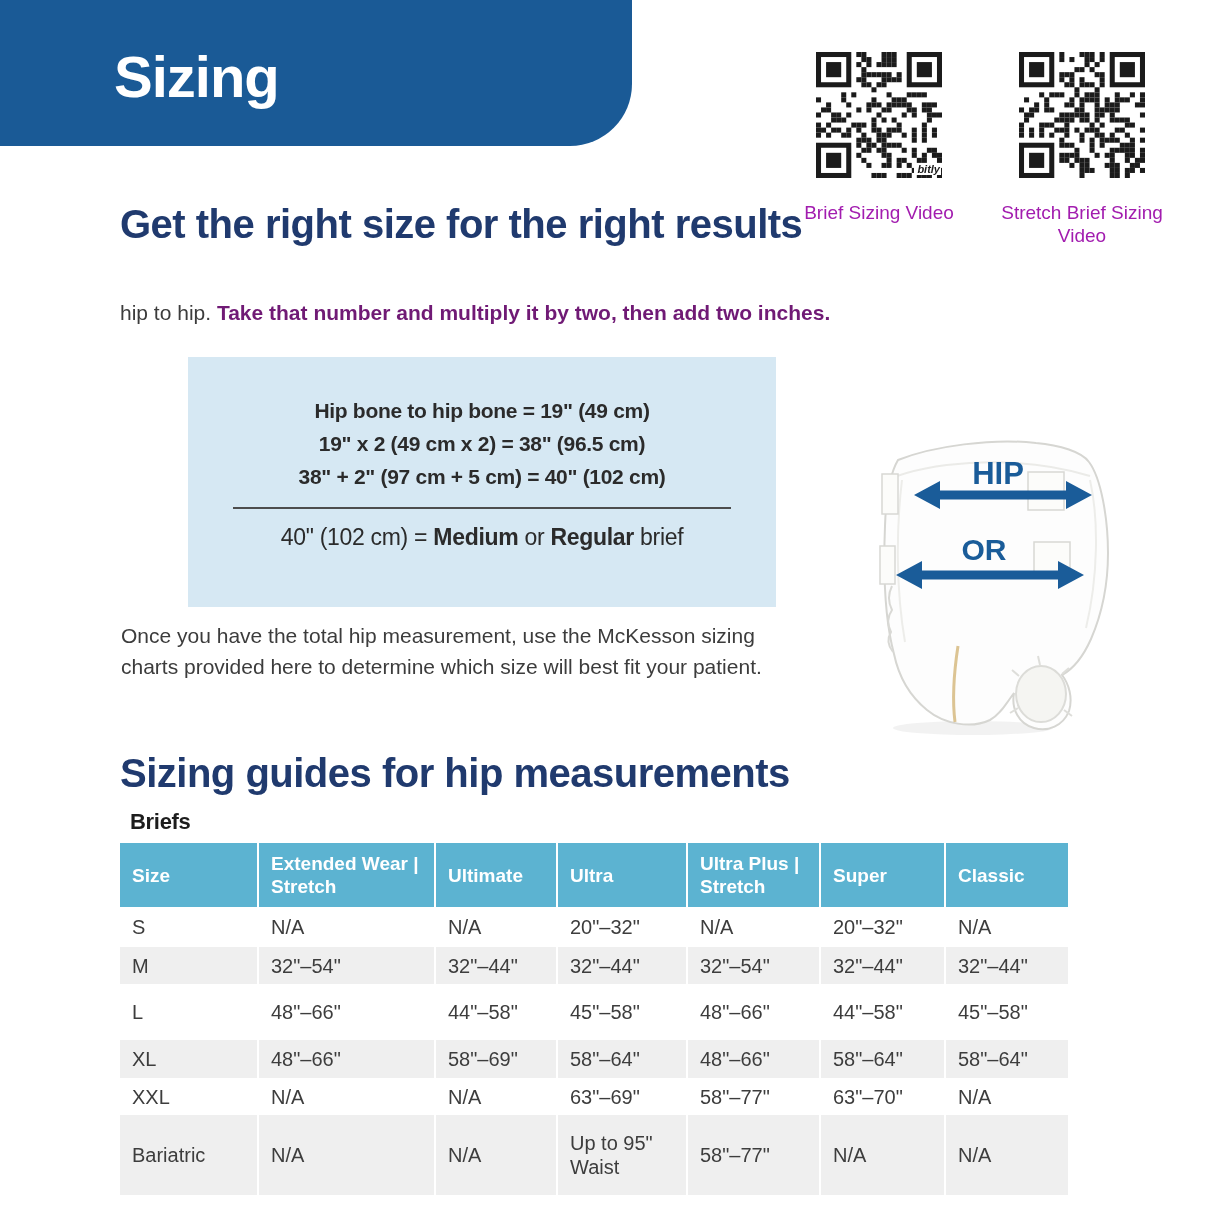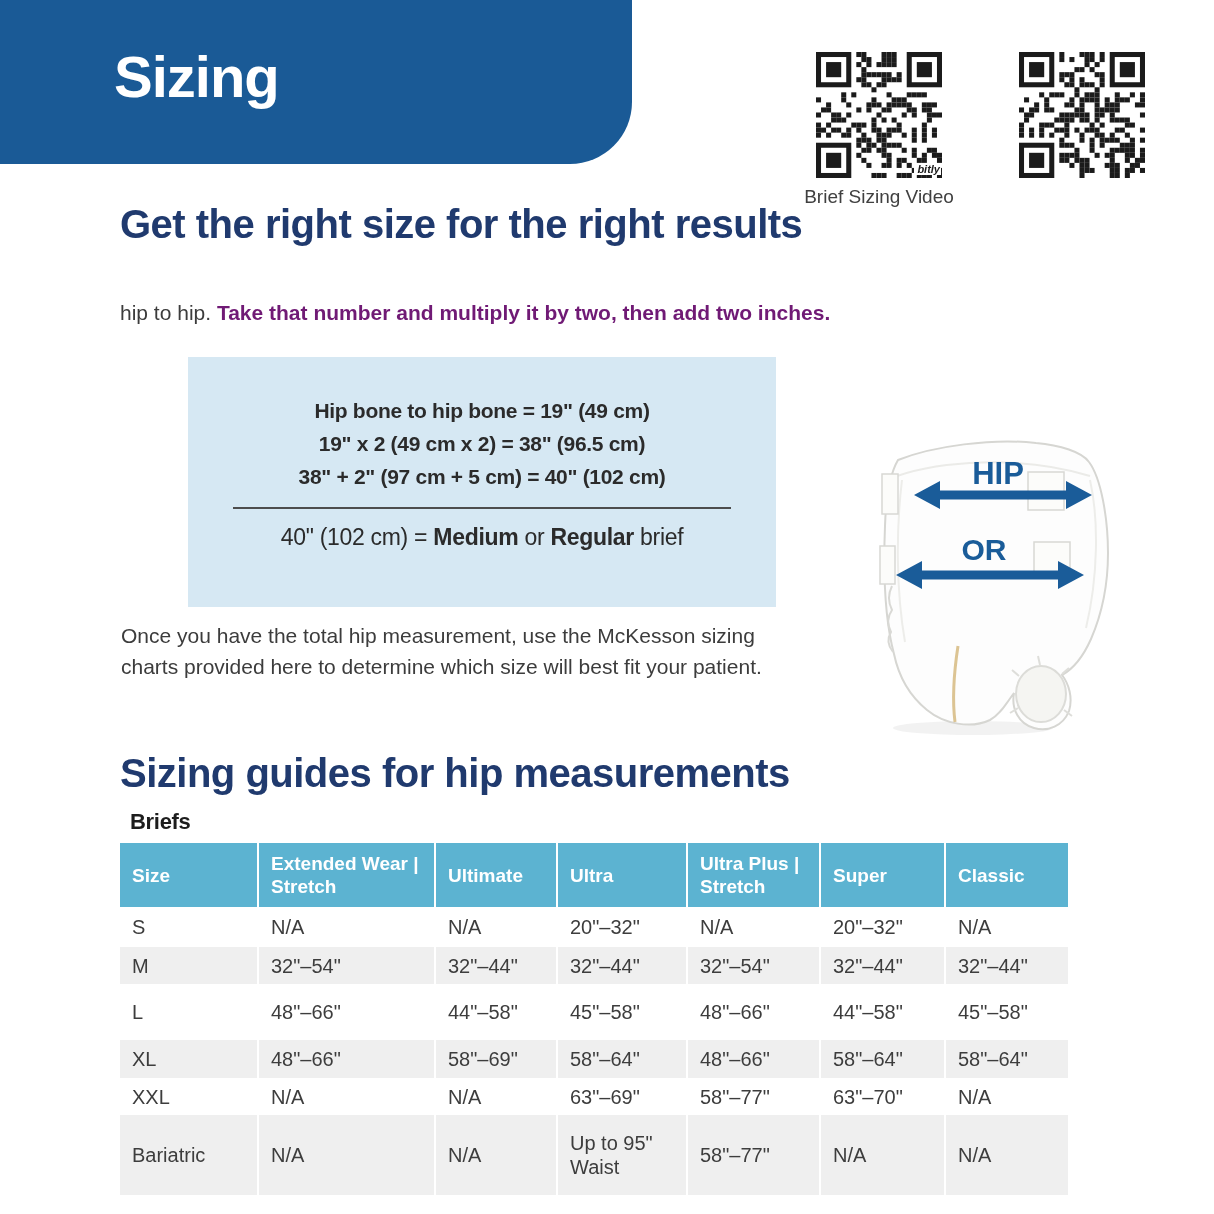--- a/index.html
+++ b/index.html
@@ -3,38 +3,38 @@
 <meta charset="utf-8">
 <style>
   html,body{margin:0;padding:0;}
   body{
     width:1214px;height:1214px;position:relative;overflow:hidden;
     background:#ffffff;color:#3d3d3d;
     font-family:"Liberation Sans",sans-serif;
   }
   
   .banner{
-    position:absolute;left:0;top:0;width:632px;height:164px;
+    position:absolute;left:0;top:0;width:632px;height:146px;
     background:#1a5a96;border-bottom-right-radius:62px;
   }
   .banner h1{
     margin:0;padding:48px 0 0 114px;
     font-size:58px;line-height:1;font-weight:bold;color:#ffffff;letter-spacing:-1px;
   }
   
   .qr-fig{position:absolute;top:52px;width:180px;margin:0;display:flex;flex-direction:column;align-items:center;}
   #qr-fig-1{left:789px;}
   #qr-fig-2{left:992px;}
   .qr-box{position:relative;width:126px;height:126px;background:#fff;}
   .qr-box svg{width:126px;height:126px;display:block;}
   .bitly-mark{
     position:absolute;right:1px;bottom:3px;background:#ffffff;
     font-size:11px;font-style:italic;font-weight:bold;color:#1b1b1b;line-height:1;padding:1px 1px 0 3px;
   }
-  .qr-fig figcaption{margin-top:7px;font-size:19px;line-height:23px;color:#404040;text-align:center;}
+  .qr-fig figcaption{margin-top:23px;font-size:19px;line-height:23px;color:#a21caf;text-align:center;}
   
   .h-navy{position:absolute;margin:0;font-size:40px;font-weight:bold;color:#203a6e;letter-spacing:-0.5px;}
   #intro-heading{left:120px;top:202px;}
   #guides-heading{left:120px;top:751px;}
   .body-text{position:absolute;margin:0;font-size:21px;line-height:31px;color:#3c3c3c;}
   #intro-para{left:120px;top:266px;width:790px;}
   #note-para{left:121px;top:620px;width:740px;}
   .blue-bold{color:#701a75;font-weight:bold;}
   
   .calc-box{
@@ -480,20 +480,21 @@
         <rect x="5" y="5" width="25" height="25" fill="#ffffff"></rect>
         <rect x="10" y="10" width="15" height="15" fill="#1b1b1b"></rect>
         <rect x="90" y="0" width="35" height="35" fill="#1b1b1b"></rect>
         <rect x="95" y="5" width="25" height="25" fill="#ffffff"></rect>
         <rect x="100" y="10" width="15" height="15" fill="#1b1b1b"></rect>
         <rect x="0" y="90" width="35" height="35" fill="#1b1b1b"></rect>
         <rect x="5" y="95" width="25" height="25" fill="#ffffff"></rect>
         <rect x="10" y="100" width="15" height="15" fill="#1b1b1b"></rect>
       </svg>
   </div>
+  <figcaption>Stretch Brief Sizing Video</figcaption>
 </figure>
 
 <h2 class="h-navy" id="intro-heading">Get the right size for the right results</h2>
 
 <p class="body-text" id="intro-para">
   <br>
   <span>hip to hip. </span><span class="blue-bold">Take that number and multiply it by two, then add two inches.</span>
 </p>
 
 <div class="calc-box">

